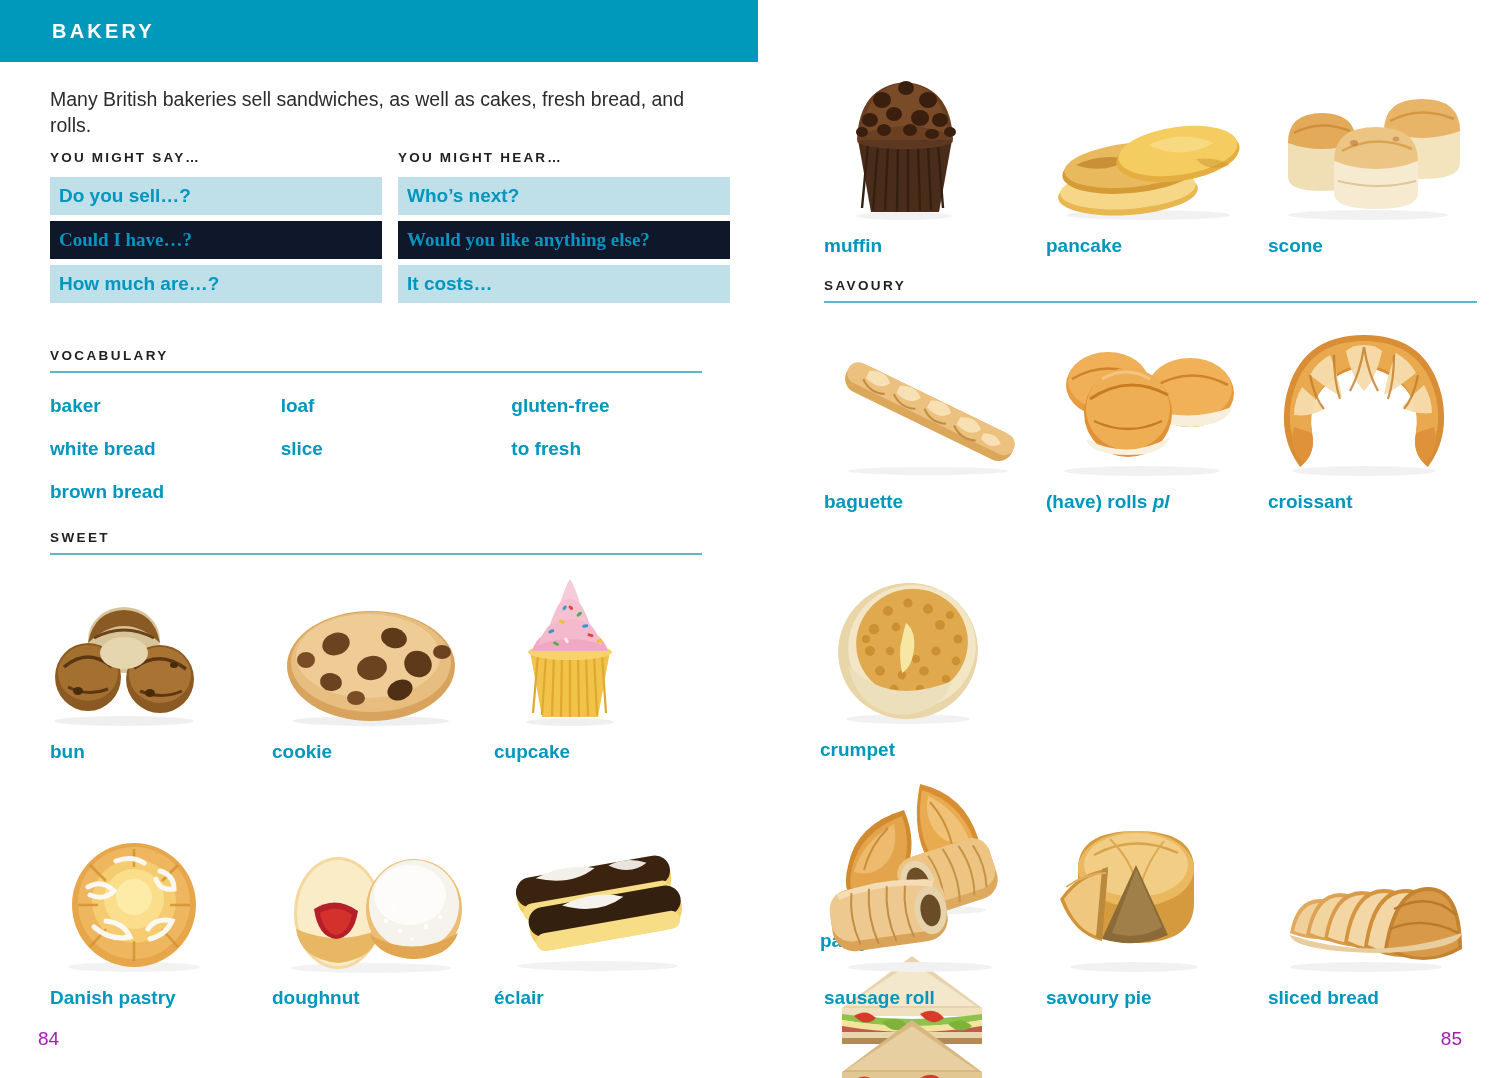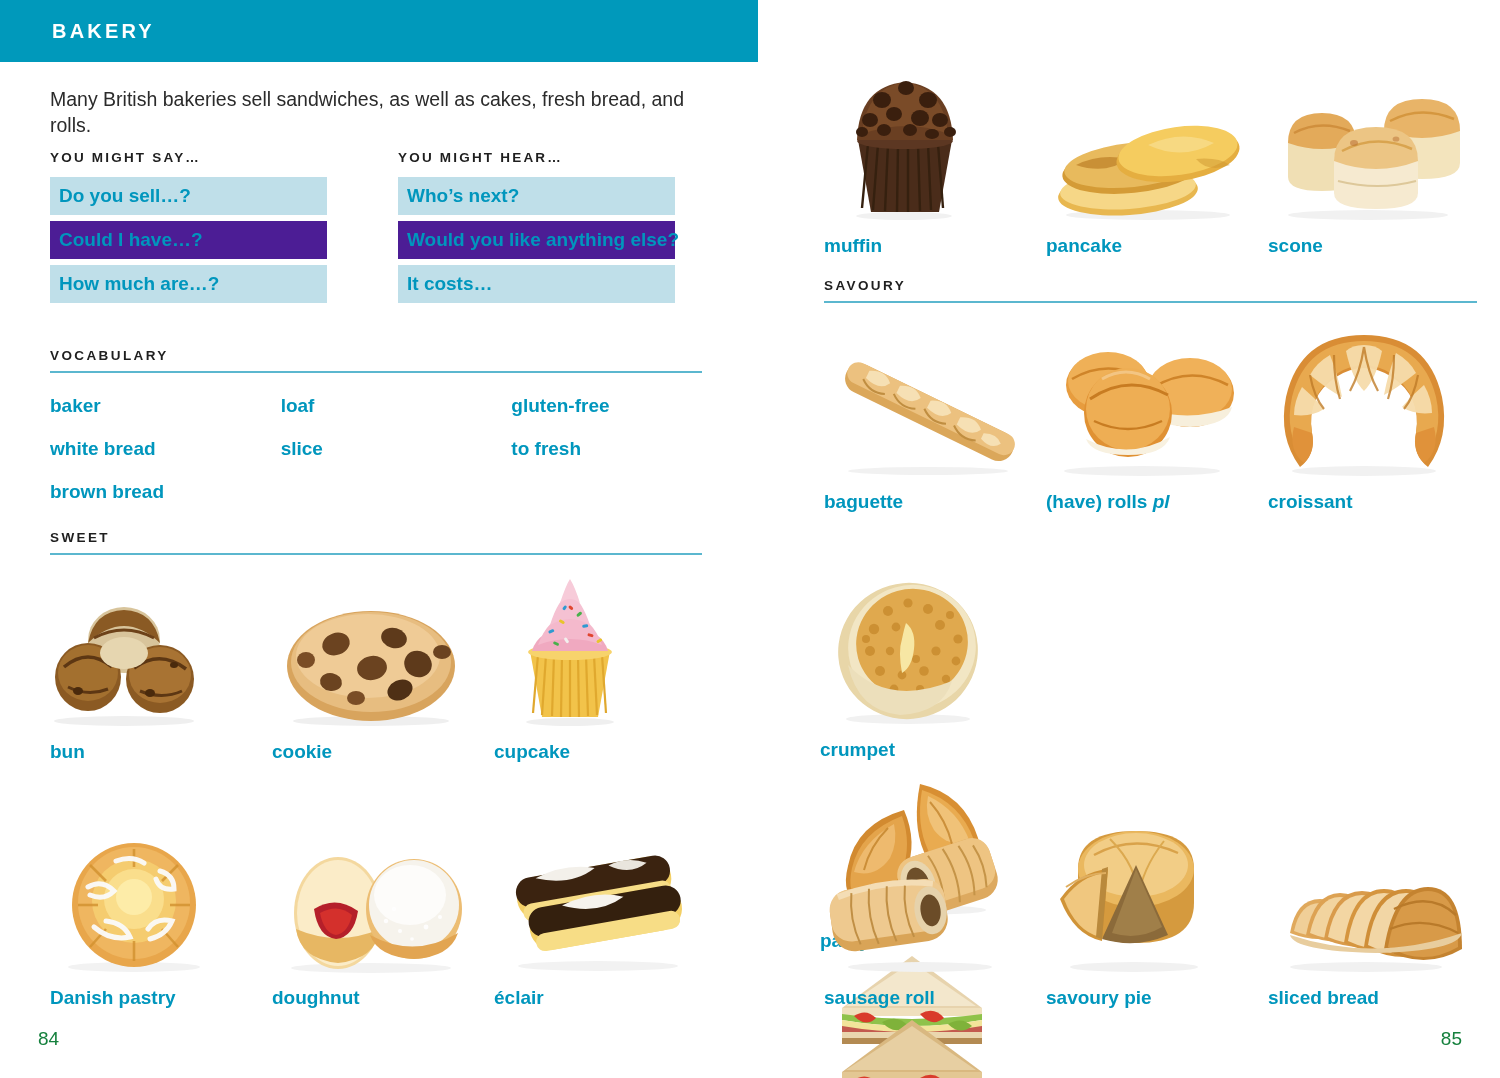--- a/index.html
+++ b/index.html
@@ -42,21 +42,21 @@
   .intro {
     position: absolute;
     left: 50px; top: 86px;
     width: 660px;
     font-size: 19.5px;
     color: #2b2b2b;
     line-height: 1.35;
   }
 
   
-  .phrase-col { position: absolute; top: 150px; width: 277px; }
+  .phrase-col { position: absolute; top: 150px; width: 332px; }
   .phrase-col.left  { left: 50px; }
   .phrase-col.right { left: 398px; }
 
   .col-head {
     font-size: 13.5px;
     font-weight: bold;
     letter-spacing: 2.2px;
     color: #1f1f1f;
     margin-bottom: 12px;
   }
@@ -65,21 +65,21 @@
     line-height: 38px;
     padding-left: 9px;
     font-size: 19px;
     font-weight: bold;
     color: #0096bd;
     box-sizing: border-box;
     margin-bottom: 6px;
     white-space: nowrap;
   }
   .phrase.tint-blue { background: #bfdfe9; }
-  .phrase.tint-grey { background: #4c1d95; }
+  .phrase.tint-grey { background: #0f172a; font-family: Liberation Serif, serif; }
 
   
   .sect {
     position: absolute;
   }
   .sect-label {
     font-size: 13.5px;
     font-weight: bold;
     letter-spacing: 2.4px;
     color: #1f1f1f;
@@ -127,21 +127,21 @@
     margin-top: 14px;
     white-space: nowrap;
   }
   .pic-label i { font-style: italic; font-weight: bold; }
 
   
   .folio {
     position: absolute;
     bottom: 28px;
     font-size: 19px;
-    color: #15803d;
+    color: #a21caf;
   }
   .folio.l { left: 38px; }
   .folio.r { right: 38px; }
 
   
   .art { display: block; }
 </style>
 </head>
 <body>
 

